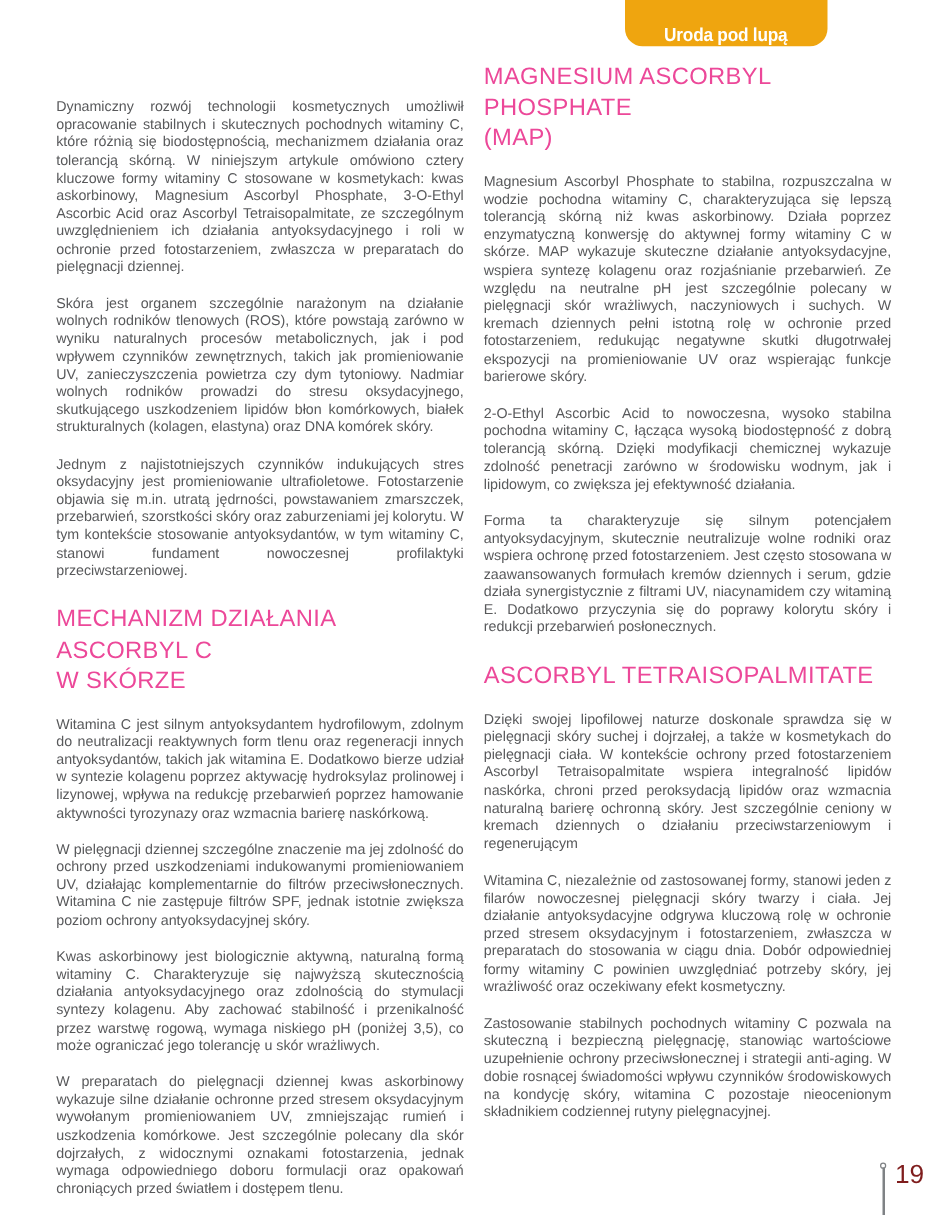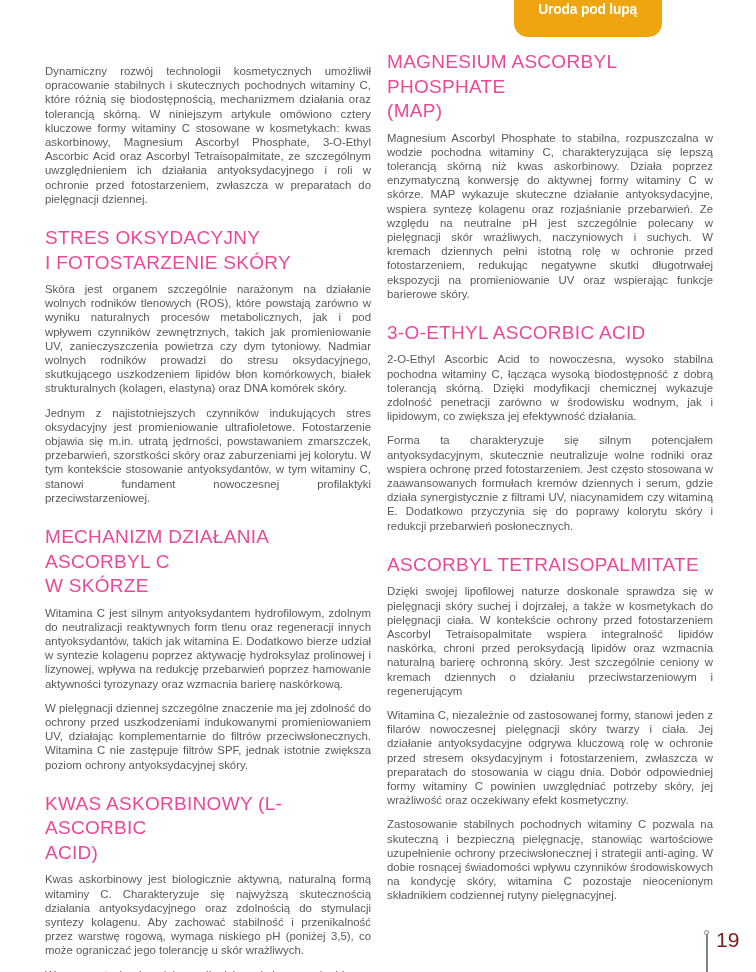--- a/index.html
+++ b/index.html
@@ -2,33 +2,33 @@
 <html lang="pl"><head>
 <meta charset="utf-8">
 <style>
   html,body{margin:0;padding:0;}
   body{
     width:756px;height:972px;position:relative;overflow:hidden;
     background:#ffffff;
     font-family:"Liberation Sans","DejaVu Sans",sans-serif;
   }
   .badge{
-    position:absolute;top:0;right:94px;width:148px;height:37px;
+    position:absolute;top:0;right:94px;width:162px;height:37px;
     background:#efa50f;border-radius:0 0 14px 14px;
-    display:flex;align-items:flex-start;justify-content:center;
+    display:flex;align-items:flex-end;justify-content:center;
   }
   .badge span{
     color:#ffffff;font-size:15px;font-weight:bold;letter-spacing:-0.2px;
     transform:scaleX(0.92);
   }
   .col{position:absolute;width:326px;}
   .col-left{left:45px;top:64px;}
   .col-right{left:387px;top:50px;}
   .col p{
-    margin:0 0 10px 0;
+    margin:15px 0 10px 0;
     font-size:11.4px;line-height:14.2px;
     color:#58595b;text-align:justify;
     hyphens:auto;-webkit-hyphens:auto;
   }
   .col h2{
     margin:20px 0 7px 0;
     font-size:19px;line-height:24.5px;font-weight:300;
     color:#ec4899;letter-spacing:0.3px;
     white-space:pre-line;
   }
@@ -50,50 +50,45 @@
 <body>
 
 <div class="badge">
   <span>Uroda pod lupą</span>
 </div>
 
 <div class="col col-left">
   <p>Dynamiczny rozwój technologii kosmetycznych umożliwił opracowanie stabilnych i skutecznych pochodnych witaminy C, które różnią się biodostępnością, mechanizmem działania oraz tolerancją skórną. W niniejszym artykule omówiono cztery kluczowe formy witaminy C stosowane w kosmetykach: kwas askorbinowy, Magnesium Ascorbyl Phosphate, 3-O-Ethyl Ascorbic Acid oraz Ascorbyl Tetraisopalmitate, ze szczególnym uwzględnieniem ich działania antyoksydacyjnego i roli w ochronie przed fotostarzeniem, zwłaszcza w preparatach do pielęgnacji dziennej.</p>
 
   <section>
-    <h2>STRES OKSYDACYJNY
-I FOTOSTARZENIE SKÓRY</h2>
     <p>Skóra jest organem szczególnie narażonym na działanie wolnych rodników tlenowych (ROS), które powstają zarówno w wyniku naturalnych procesów metabolicznych, jak i pod wpływem czynników zewnętrznych, takich jak promieniowanie UV, zanieczyszczenia powietrza czy dym tytoniowy. Nadmiar wolnych rodników prowadzi do stresu oksydacyjnego, skutkującego uszkodzeniem lipidów błon komórkowych, białek strukturalnych (kolagen, elastyna) oraz DNA komórek skóry.</p>
     <p>Jednym z najistotniejszych czynników indukujących stres oksydacyjny jest promieniowanie ultrafioletowe. Fotostarzenie objawia się m.in. utratą jędrności, powstawaniem zmarszczek, przebarwień, szorstkości skóry oraz zaburzeniami jej kolorytu. W tym kontekście stosowanie antyoksydantów, w tym witaminy C, stanowi fundament nowoczesnej profilaktyki przeciwstarzeniowej.</p>
   </section>
 
   <section>
     <h2>MECHANIZM DZIAŁANIA ASCORBYL C
 W SKÓRZE</h2>
     <p>Witamina C jest silnym antyoksydantem hydrofilowym, zdolnym do neutralizacji reaktywnych form tlenu oraz regeneracji innych antyoksydantów, takich jak witamina E. Dodatkowo bierze udział w syntezie kolagenu poprzez aktywację hydroksylaz prolinowej i lizynowej, wpływa na redukcję przebarwień poprzez hamowanie aktywności tyrozynazy oraz wzmacnia barierę naskórkową.</p>
     <p>W pielęgnacji dziennej szczególne znaczenie ma jej zdolność do ochrony przed uszkodzeniami indukowanymi promieniowaniem UV, działając komplementarnie do filtrów przeciwsłonecznych. Witamina C nie zastępuje filtrów SPF, jednak istotnie zwiększa poziom ochrony antyoksydacyjnej skóry.</p>
   </section>
 
   <section>
-    <h2>KWAS ASKORBINOWY (L-ASCORBIC
-ACID)</h2>
     <p>Kwas askorbinowy jest biologicznie aktywną, naturalną formą witaminy C. Charakteryzuje się najwyższą skutecznością działania antyoksydacyjnego oraz zdolnością do stymulacji syntezy kolagenu. Aby zachować stabilność i przenikalność przez warstwę rogową, wymaga niskiego pH (poniżej 3,5), co może ograniczać jego tolerancję u skór wrażliwych.</p>
     <p>W preparatach do pielęgnacji dziennej kwas askorbinowy wykazuje silne działanie ochronne przed stresem oksydacyjnym wywołanym promieniowaniem UV, zmniejszając rumień i uszkodzenia komórkowe. Jest szczególnie polecany dla skór dojrzałych, z widocznymi oznakami fotostarzenia, jednak wymaga odpowiedniego doboru formulacji oraz opakowań chroniących przed światłem i dostępem tlenu.</p>
   </section>
 </div>
 
 <div class="col col-right">
   <section>
     <h2>MAGNESIUM ASCORBYL PHOSPHATE
 (MAP)</h2>
     <p>Magnesium Ascorbyl Phosphate to stabilna, rozpuszczalna w wodzie pochodna witaminy C, charakteryzująca się lepszą tolerancją skórną niż kwas askorbinowy. Działa poprzez enzymatyczną konwersję do aktywnej formy witaminy C w skórze. MAP wykazuje skuteczne działanie antyoksydacyjne, wspiera syntezę kolagenu oraz rozjaśnianie przebarwień. Ze względu na neutralne pH jest szczególnie polecany w pielęgnacji skór wrażliwych, naczyniowych i suchych. W kremach dziennych pełni istotną rolę w ochronie przed fotostarzeniem, redukując negatywne skutki długotrwałej ekspozycji na promieniowanie UV oraz wspierając funkcje barierowe skóry.</p>
   </section>
 
   <section>
-    <h2>3-O-ETHYL ASCORBIC ACID</h2>
     <p>2-O-Ethyl Ascorbic Acid to nowoczesna, wysoko stabilna pochodna witaminy C, łącząca wysoką biodostępność z dobrą tolerancją skórną. Dzięki modyfikacji chemicznej wykazuje zdolność penetracji zarówno w środowisku wodnym, jak i lipidowym, co zwiększa jej efektywność działania.</p>
     <p>Forma ta charakteryzuje się silnym potencjałem antyoksydacyjnym, skutecznie neutralizuje wolne rodniki oraz wspiera ochronę przed fotostarzeniem. Jest często stosowana w zaawansowanych formułach kremów dziennych i serum, gdzie działa synergistycznie z filtrami UV, niacynamidem czy witaminą E. Dodatkowo przyczynia się do poprawy kolorytu skóry i redukcji przebarwień posłonecznych.</p>
   </section>
 
   <section>
     <h2>ASCORBYL TETRAISOPALMITATE</h2>
     <p>Dzięki swojej lipofilowej naturze doskonale sprawdza się w pielęgnacji skóry suchej i dojrzałej, a także w kosmetykach do pielęgnacji ciała. W kontekście ochrony przed fotostarzeniem Ascorbyl Tetraisopalmitate wspiera integralność lipidów naskórka, chroni przed peroksydacją lipidów oraz wzmacnia naturalną barierę ochronną skóry. Jest szczególnie ceniony w kremach dziennych o działaniu przeciwstarzeniowym i regenerującym</p>
   </section>
 
   <section>

